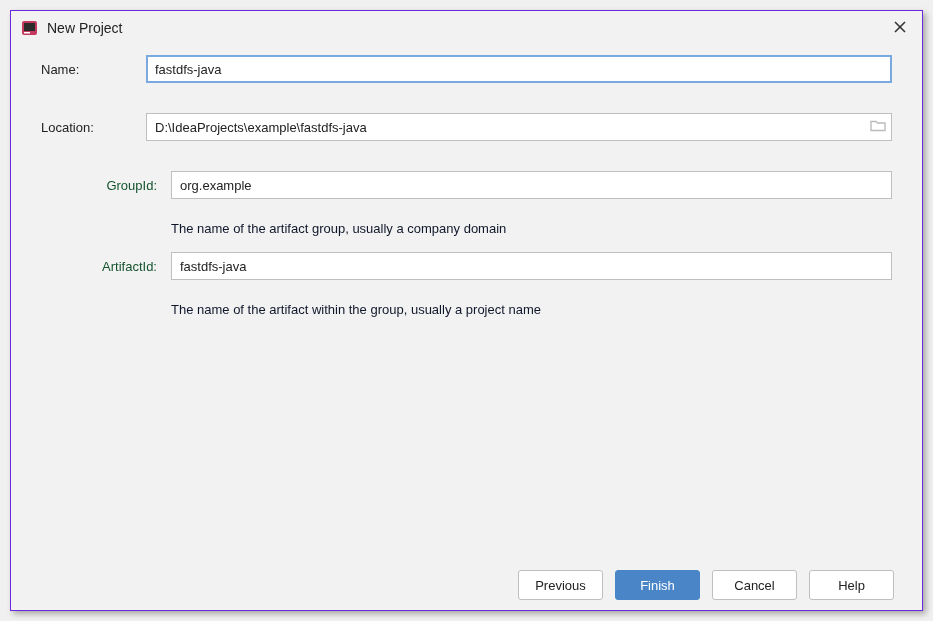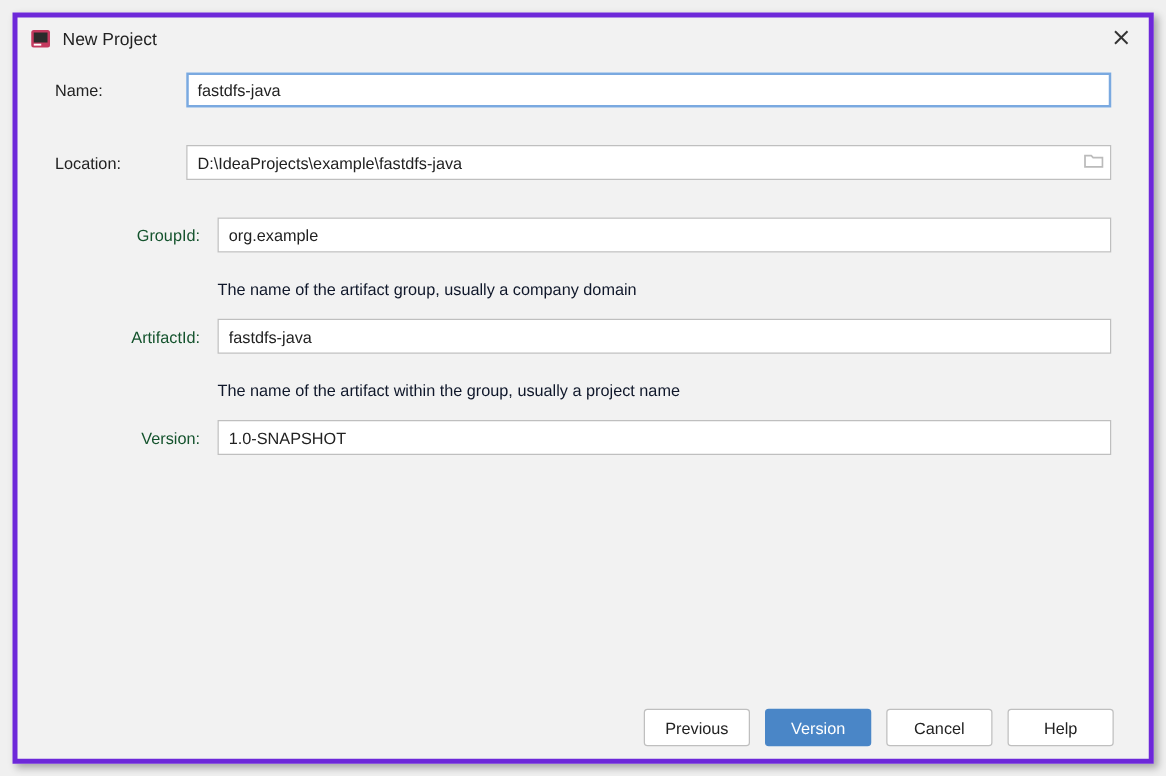--- a/index.html
+++ b/index.html
@@ -6,21 +6,21 @@
     body {
       font-family: "Segoe UI", Arial, sans-serif;
       font-size: 13px;
       background: #f0f0f0;
       padding: 10px;
     }
     .dialog {
       width: 913px;
       height: 601px;
       background: #f2f2f2;
-      border: 4px solid #6d28d9;
+      border: 1px solid #6d28d9;
       box-shadow: 3px 3px 6px rgba(0,0,0,0.3);
       display: flex;
       flex-direction: column;
       position: relative;
     }
     .titlebar {
       display: flex;
       align-items: center;
       padding: 6px 10px;
       height: 34px;
@@ -200,30 +200,24 @@
       <div class="hint">The name of the artifact group, usually a company domain</div>
 
       <div class="form-row">
         <label class="form-label-indent">ArtifactId:</label>
         <div class="input-wrap">
           <input type="text" class="text-field" value="fastdfs-java" style="">
         </div>
       </div>
       <div class="hint">The name of the artifact within the group, usually a project name</div>
 
-      <div class="form-row">
-        <label class="form-label-indent">Version:</label>
-        <div class="input-wrap">
-          <input type="text" class="text-field" value="1.0-SNAPSHOT" style="">
-        </div>
-      </div>
 
     </div>
 
   </div>
 
   <div class="button-row">
     <button class="btn">Previous</button>
-    <button class="btn primary">Version</button>
+    <button class="btn primary">Finish</button>
     <button class="btn">Cancel</button>
     <button class="btn">Help</button>
   </div>
 </div>
 
 </body></html>

